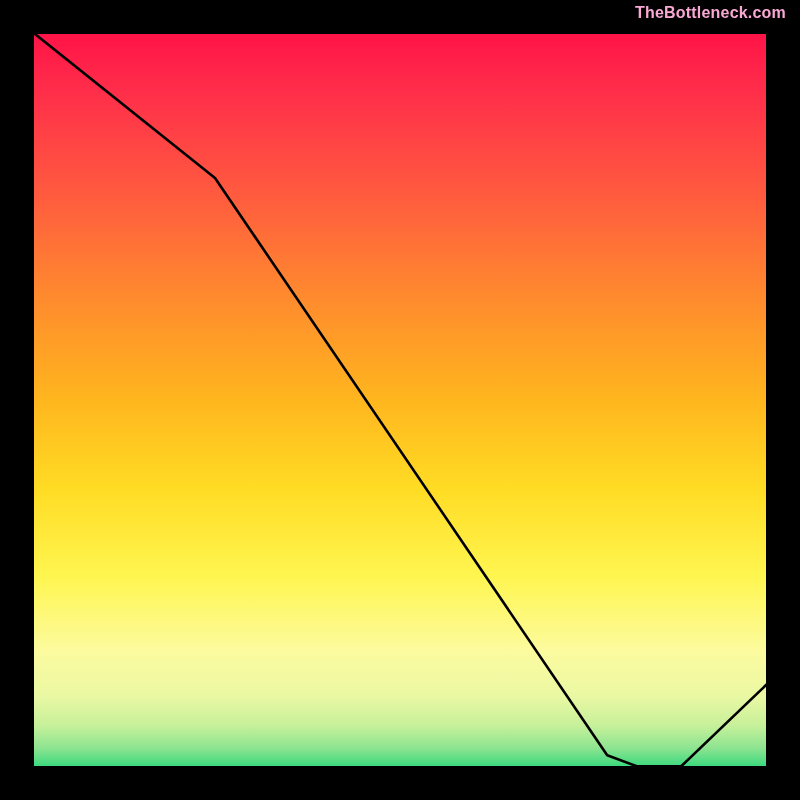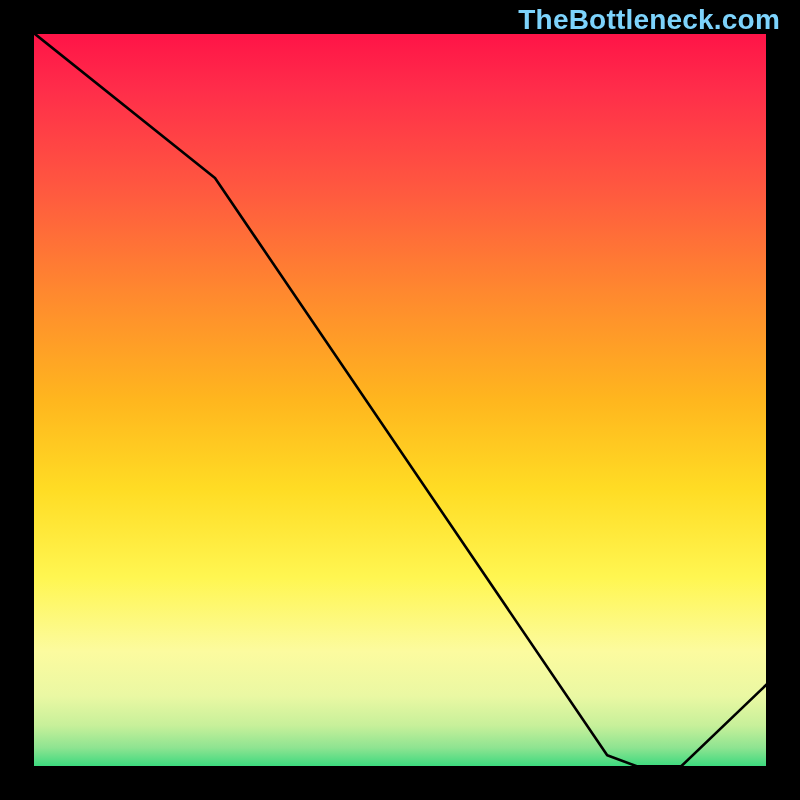--- a/index.html
+++ b/index.html
@@ -13,23 +13,23 @@
   }
   .outer {
     position: relative;
     width: 800px;
     height: 800px;
     background: #000;
   }
   .watermark {
     position: absolute;
     top: 4px;
-    right: 20px;
-    color: #7dd3fc;
-    font-size: 28px;
+    right: 14px;
+    color: #f9a8d4;
+    font-size: 16px;
     font-weight: 600;
     letter-spacing: 0.2px;
   }
   .plot {
     position: absolute;
     left: 30px;
     top: 30px;
     width: 740px;
     height: 740px;
     box-sizing: border-box;

